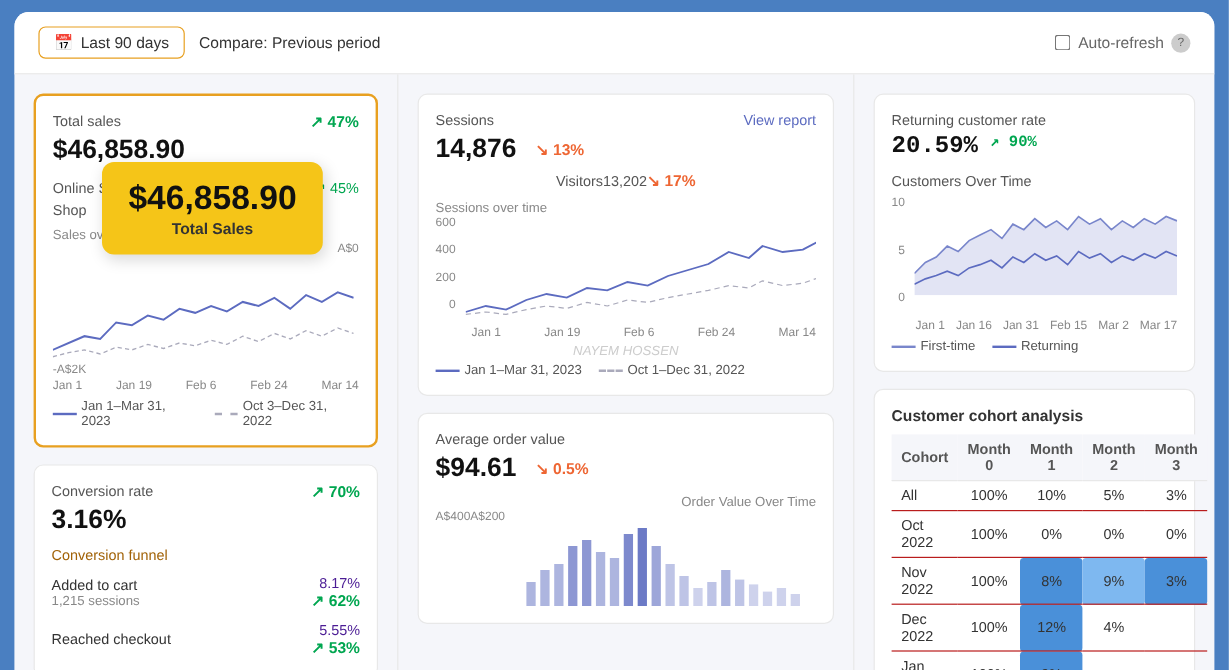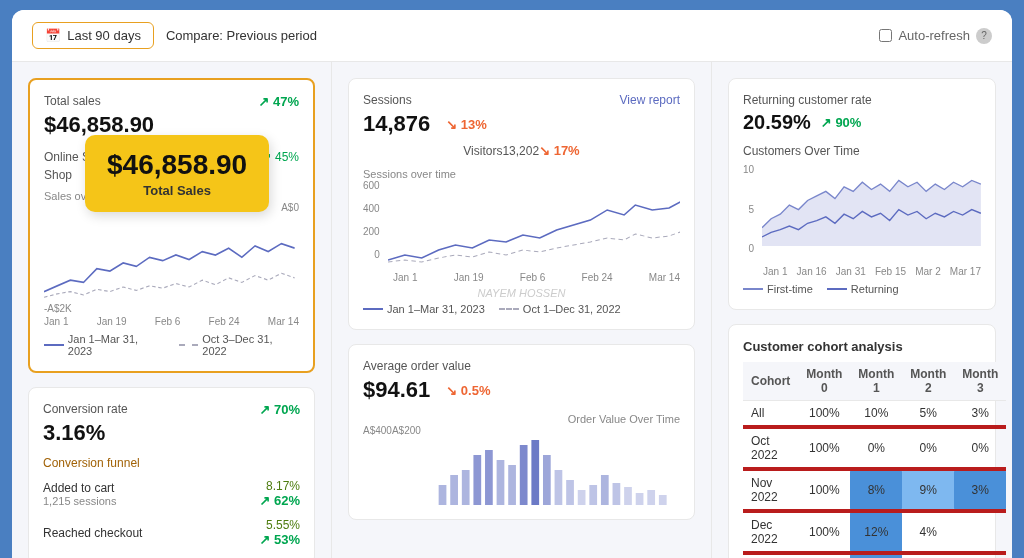--- a/index.html
+++ b/index.html
@@ -116,21 +116,21 @@
     .section-title { font-size: 12px; color: #a16207; margin-bottom: 6px; font-weight: 500; }
     .funnel-row {
       display: flex;
       justify-content: space-between;
       align-items: center;
       font-size: 12px;
       padding: 3px 0;
     }
     .funnel-label { color: #333; }
     .funnel-sub { color: #888; font-size: 11px; }
-    .funnel-pct { color: #4d7c0f; }
+    .funnel-pct { color: #4c1d95; }
     .sessions-header {
       display: flex;
       justify-content: space-between;
       align-items: flex-start;
     }
     .view-report { font-size: 12px; color: #5c6bc0; cursor: pointer; text-decoration: none; }
     .highlighted-tooltip {
       position: absolute;
       left: 55px;
       top: 55px;
@@ -153,21 +153,21 @@
       padding: 5px 8px;
       text-align: center;
       font-weight: 600;
       color: #555;
       border-bottom: 1px solid #e8e8e8;
     }
     .cohort-table th:first-child { text-align: left; }
     .cohort-table td {
       padding: 5px 8px;
       text-align: center;
-      border-bottom: 4px solid #b91c1c;
+      border-bottom: 1px solid #b91c1c;
       color: #333;
     }
     .cohort-table td:first-child { text-align: left; font-weight: 500; }
     .cohort-cell-blue { background: #4a90d9; color: white; border-radius: 3px; }
     .cohort-cell-lightblue { background: #7eb8f0; color: white; border-radius: 3px; }
     .customers-over-time { font-size: 12px; color: #555; margin-bottom: 6px; font-weight: 500; }
     .chart-axis-labels {
       display: flex;
       justify-content: space-between;
       font-size: 10px;
@@ -398,21 +398,21 @@
         </div>
       </div>
     </div>
 
     <div class="col">
 
       <div class="card">
         <div class="rcr-row">
           <div>
             <div class="metric-label">Returning customer rate</div>
-            <div style="display:flex;align-items:center;gap:10px;">
+            <div style="display:flex;align-items:flex-start;gap:10px;font-family:Liberation Mono, monospace;">
               <div class="metric-value" style="font-size:20px;">20.59%</div>
               <div class="metric-change up">
                 <span>↗</span>
                 <span>90%</span>
               </div>
             </div>
           </div>
         </div>
         <div class="customers-over-time" style="margin-top:10px;">Customers Over Time</div>
         <div style="display:flex;gap:4px;">

